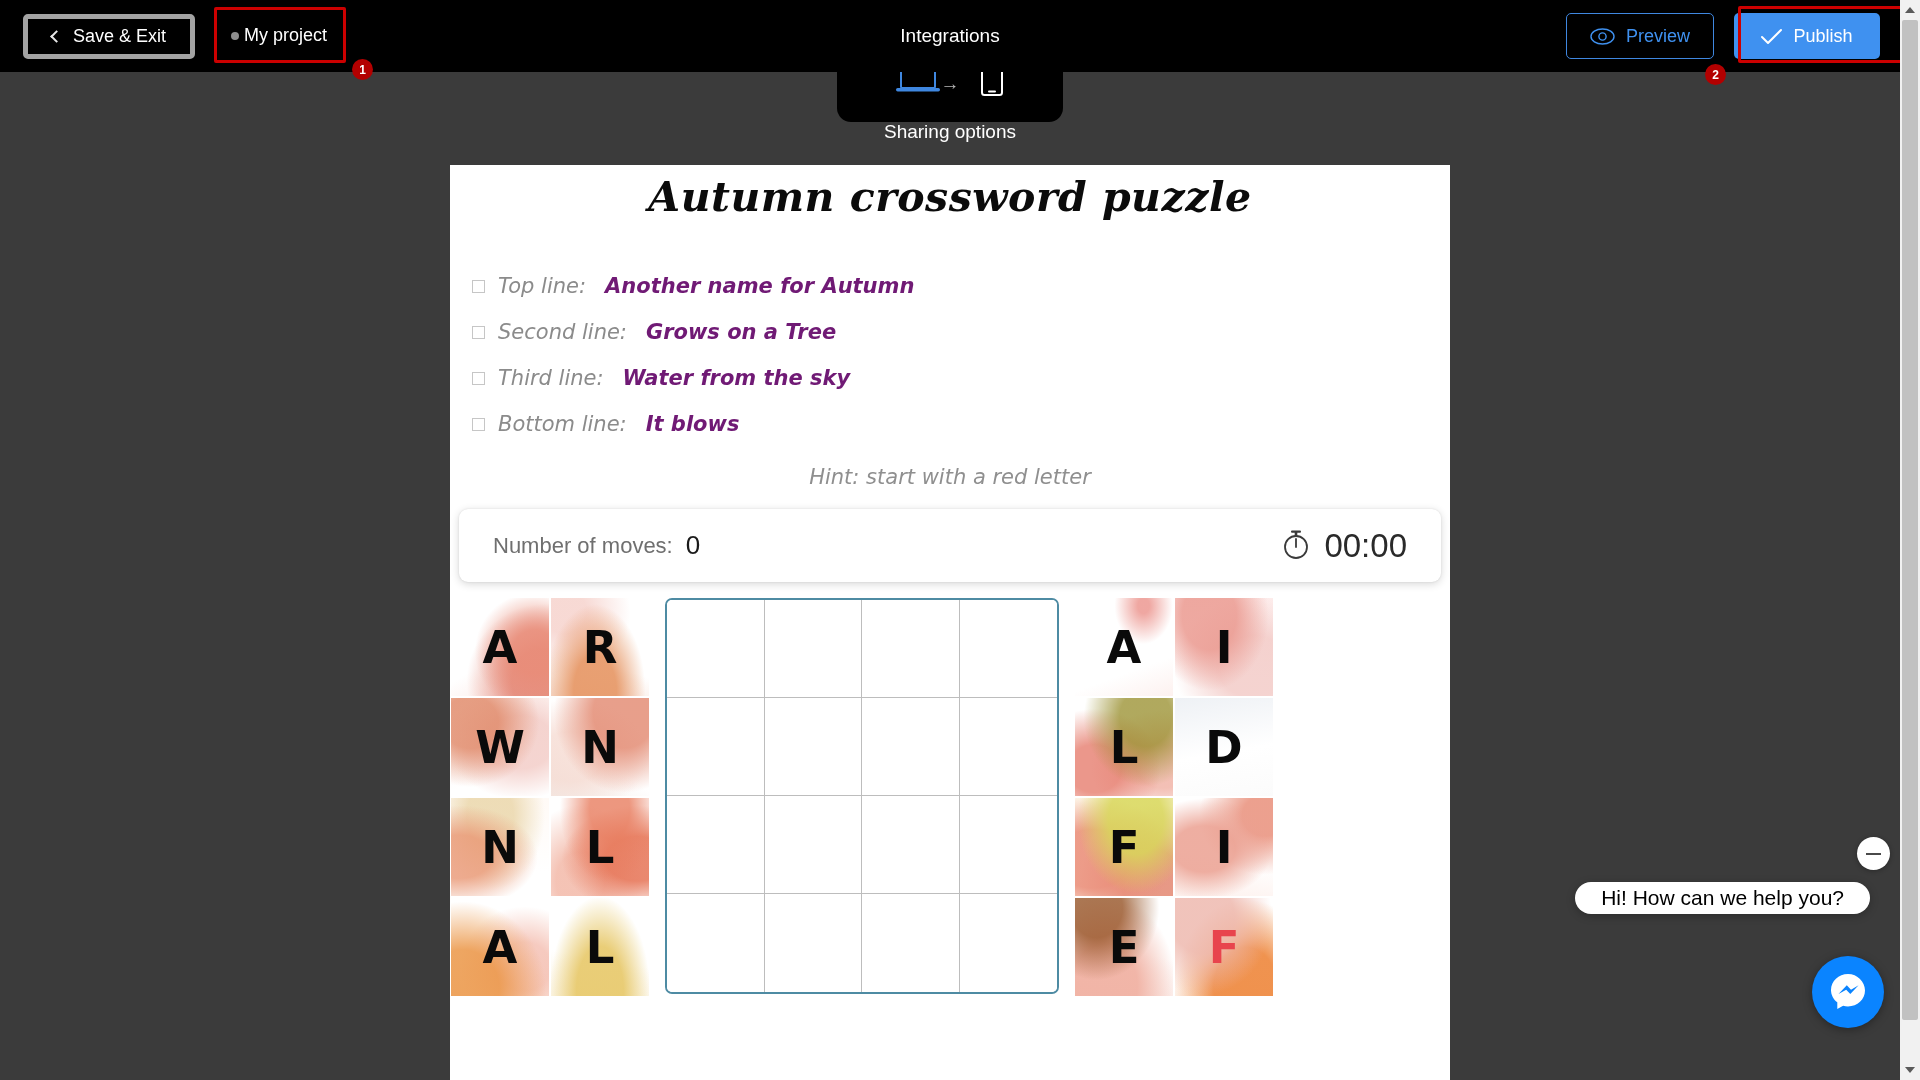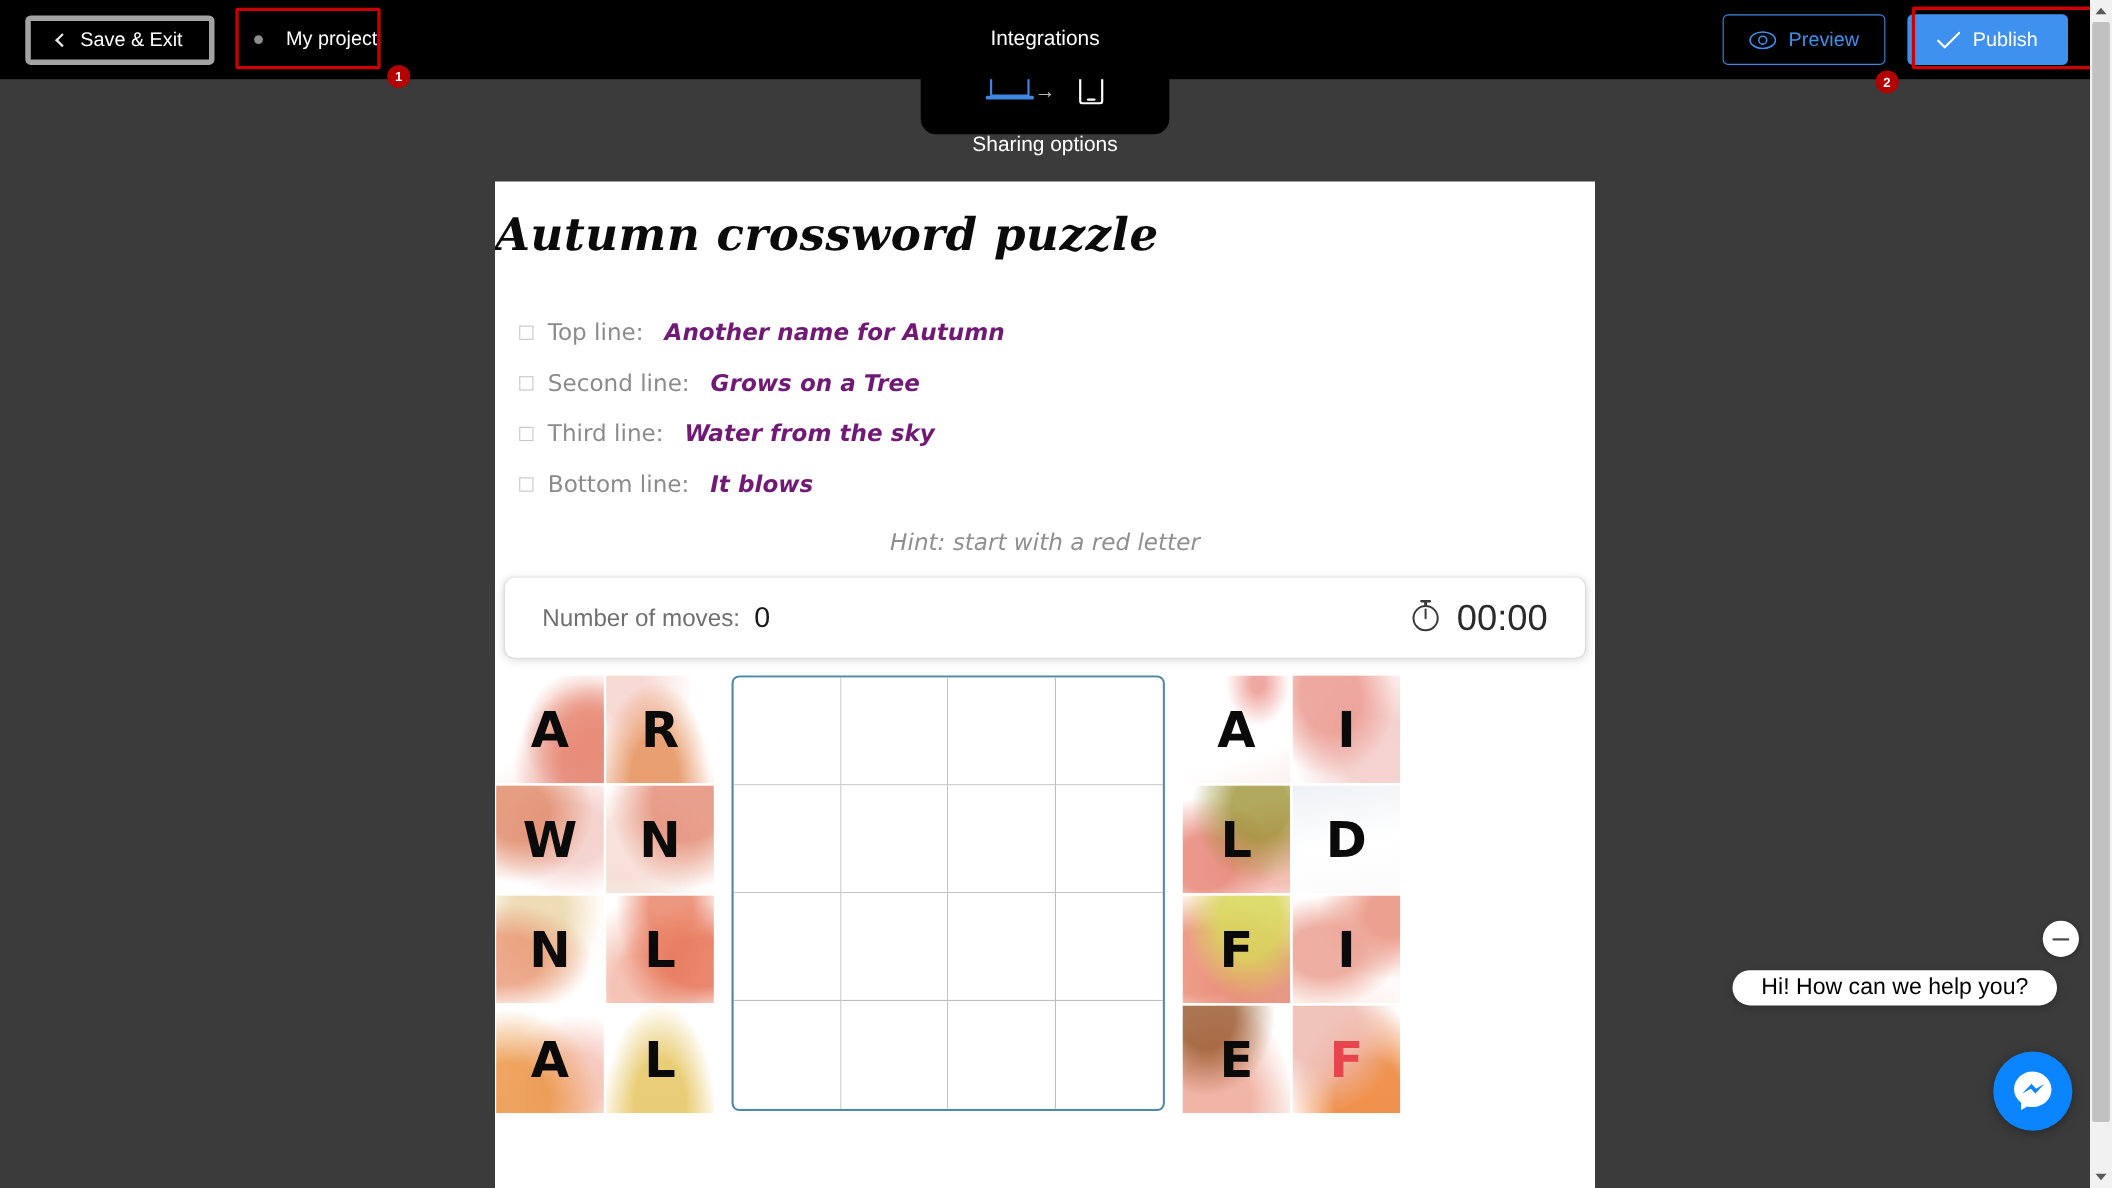--- a/index.html
+++ b/index.html
@@ -31,21 +31,21 @@
     cursor: pointer;
   }
   .chev-left {
     display: inline-block; width: 9px; height: 9px;
     border-left: 2px solid #e8e8e8; border-bottom: 2px solid #e8e8e8;
     transform: rotate(45deg);
     position: relative; top: 0px;
   }
   .project-wrap {
     position: absolute; left: 215px; top: 8px;
-    display: flex; align-items: center; gap: 21px;
+    display: flex; align-items: center; gap: 5px;
     height: 55px; padding: 0 16px;
     color: #ffffff; font-size: 18px;
     cursor: pointer;
   }
   .dot-status {
     width: 8px; height: 8px; border-radius: 50%;
     background: #8d8d8d; display:inline-block;
   }
   .annot-box {
     position: absolute;
@@ -117,21 +117,22 @@
   
   .canvas {
     position: absolute;
     left: 450px; top: 165px;
     width: 1000px; height: 915px;
     background: #ffffff;
     overflow: hidden;
     z-index: 10;
   }
   .puzzle-title {
-    margin-top: 24px;
+    margin-top: 8px;
+    text-align: center;
     font-family: "DejaVu Serif", serif;
     font-style: italic;
     font-weight: bold;
     font-size: 41px;
     color: #0b0b0b;
     letter-spacing: 0.5px;
   }
   .clues {
     margin: 42px 0 0 22px;
   }
@@ -142,21 +143,21 @@
   }
   .clue-check {
     width: 13px; height: 13px;
     border: 1px solid #c6c6c6;
     background: #fff;
     display:inline-block;
     flex: 0 0 auto;
     cursor: pointer;
   }
   .clue-label {
-    color: #8b8b8b;
+    font-style: italic; color: #8b8b8b;
     font-family: "DejaVu Sans", sans-serif;
     font-size: 21px;
   }
   .clue-text {
     font-style: italic; font-weight: bold; color: #701a75;
     font-family: "DejaVu Sans", sans-serif;
     font-size: 21px;
     margin-left: 6px;
   }
   .hint {

